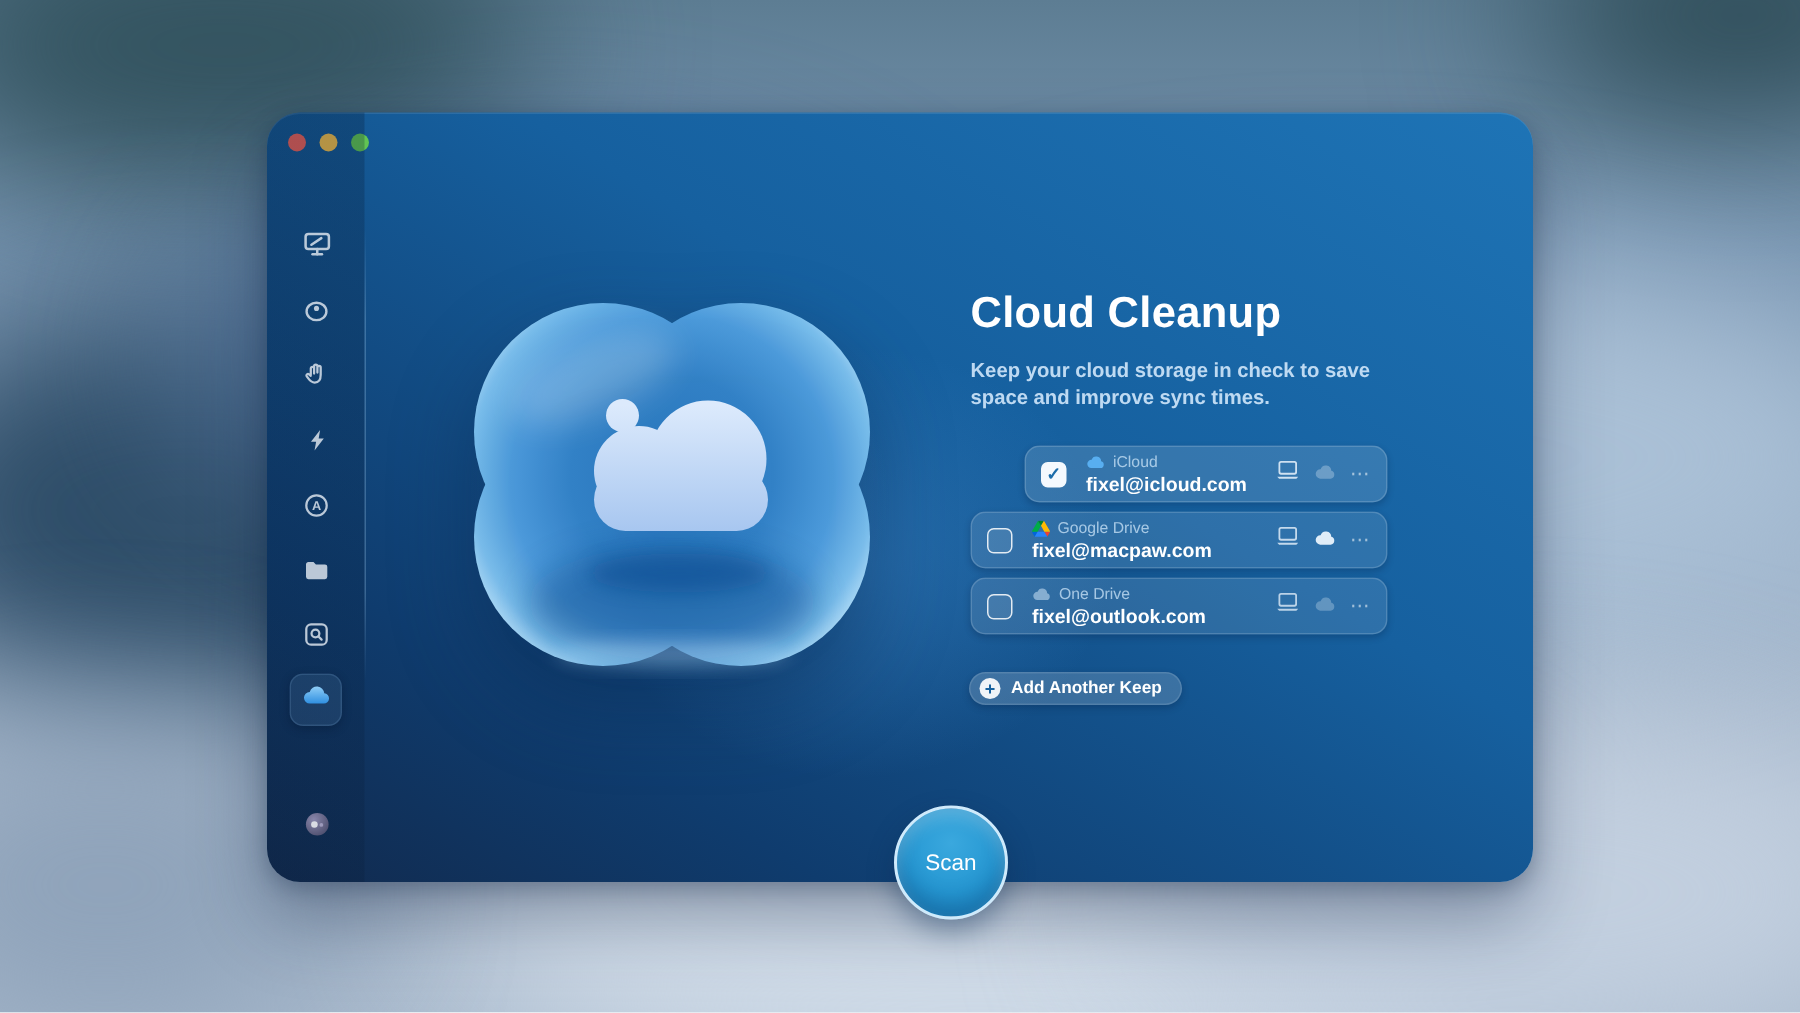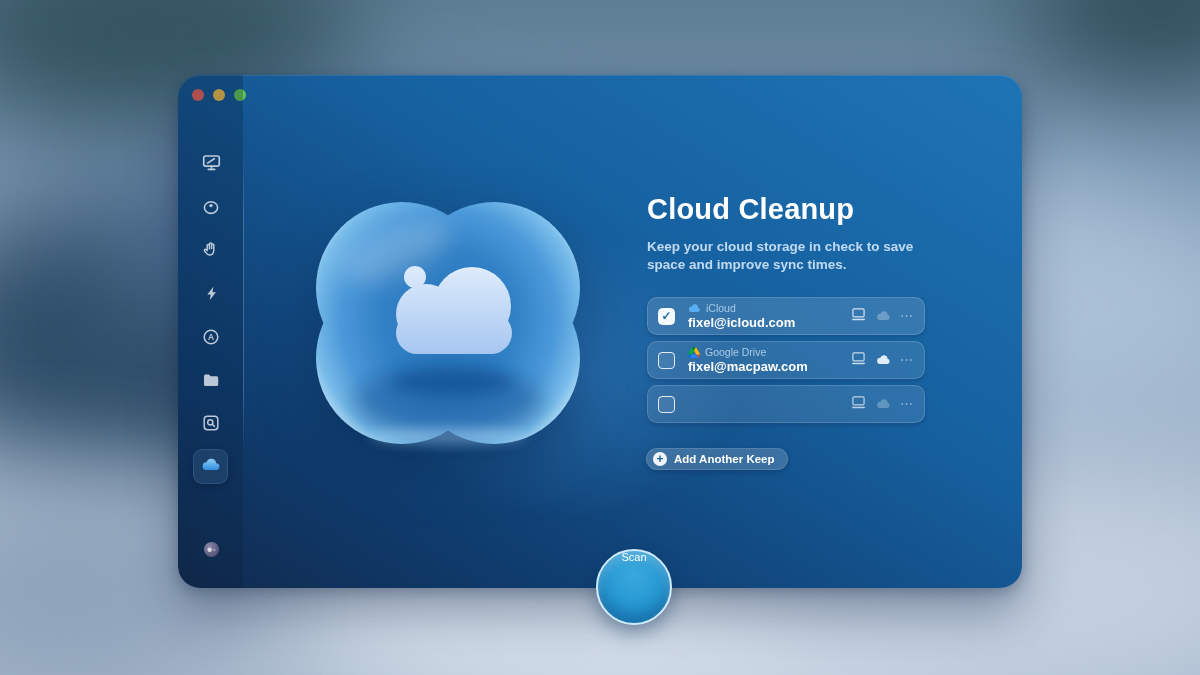--- a/index.html
+++ b/index.html
@@ -54,21 +54,21 @@
     color:#ffffff; letter-spacing:.2px; }
   .desc { position:absolute; left:469px; top:163px; width:284px; font-size:13.5px;
     line-height:17.5px; color:rgba(205,228,248,.92);font-weight:bold; }
 
   
   .rows { position:absolute; left:469px; top:222px; width:278px; }
   .row { height:38px; margin-bottom:6px; border-radius:10px;
     background:rgba(255,255,255,.105);
     box-shadow:inset 0 0 0 1px rgba(255,255,255,.16), 0 2px 4px rgba(5,25,55,.22);
     display:flex; align-items:center; padding:0 11px; cursor:pointer; }
-  .row:first-child { background:rgba(255,255,255,.135); }
+  .row:first-child { background:rgba(255,255,255,.135);margin-left:36px; }
   .checkbox { width:17px; height:17px; border-radius:4.5px; flex:0 0 auto;
     border:1.5px solid rgba(255,255,255,.85); background:rgba(255,255,255,.08);
     display:flex; align-items:center; justify-content:center; cursor:pointer;
     color:transparent; font-size:12px; font-weight:bold; }
   .checkbox.checked { background:#f4f9fe; border-color:#f4f9fe; color:#1c6dab; }
   .checkbox.checked::after { content:"✓"; }
   .acc-text { margin-left:13px; display:flex; flex-direction:column; gap:1px; min-width:0; }
   .provider { display:flex; align-items:center; gap:5px; font-size:10.5px;
     color:rgba(200,226,246,.78); }
   .provider svg { display:block; }
@@ -83,28 +83,28 @@
   
   .add-btn { position:absolute; left:468px; top:373px; display:inline-flex; align-items:center;
     gap:7px; padding:4px 13px 4px 7px; border-radius:12px; background:rgba(255,255,255,.17);
     box-shadow:inset 0 0 0 1px rgba(255,255,255,.12), 0 2px 5px rgba(5,25,55,.25);
     color:#ffffff; font-size:11.5px; font-weight:700; cursor:pointer; }
   .plus-circle { width:14px; height:14px; border-radius:50%; background:rgba(255,255,255,.92);
     color:#17629f; display:flex; align-items:center; justify-content:center;
     font-size:12px; font-weight:700; line-height:1; }
 
   
-  .scan-btn { position:absolute; left:418px; top:474px; width:76px; height:76px;
+  .scan-btn { position:absolute; left:418px; top:462px; width:76px; height:76px;
     border-radius:50%;
     background:radial-gradient(circle at 50% 32%, #3aa8de 0%, #2597d2 55%, #1d86c2 100%);
     border:2px solid #cfeafb;
     box-shadow:0 8px 18px rgba(10,45,85,.40), inset 0 6px 10px rgba(255,255,255,.22),
                inset 0 -9px 14px rgba(0,40,90,.28);
-    display:flex; justify-content:center; color:#ffffff;
-    font-size:11px; font-weight:500; cursor:pointer; z-index:5; }
+    display:flex; align-items:center; justify-content:center; color:#ffffff;
+    font-size:15px; font-weight:500; cursor:pointer; z-index:5; }
 
   
   .blob-glow { position:absolute; left:80px; top:90px; width:390px; height:330px;
     background:radial-gradient(closest-side, rgba(85,165,235,.30), rgba(85,165,235,0) 72%);
     pointer-events:none; }
   .hero-art { position:absolute; left:125px; top:125px;
     filter:drop-shadow(0 24px 28px rgba(8,40,80,.45)); }
 </style>
 </head>
 <body>
@@ -315,20 +315,31 @@
         <span class="cloudic">
           <svg width="15" height="11" viewBox="0 0 16 12">
             <path d="M4.3 11h7.6a2.9 2.9 0 00.5-5.7A4 4 0 004.6 4.2 3 3 0 004.3 11z" fill="currentColor"></path>
           </svg></span>
         <span class="dots">⋯</span>
       </div>
     </div>
 
     <div class="row">
       <div class="checkbox"></div>
+      <div class="acc-text">
+        <div class="provider">
+          <span>
+            <svg width="13" height="10" viewBox="0 0 16 12">
+              <path d="M4.3 11h7.6a2.9 2.9 0 00.5-5.7A4 4 0 004.6 4.2 3 3 0 004.3 11z" fill="#86aed1"></path>
+            </svg>
+            </span>
+          <span>One Drive</span>
+        </div>
+        <div class="email">fixel@outlook.com</div>
+      </div>
       <div class="row-right">
         <span class="laptop">
           <svg width="17" height="13" viewBox="0 0 18 14" fill="none" stroke="currentColor" stroke-width="1.3">
             <rect x="3" y="1" width="12" height="8.5" rx="1.2"></rect>
             <path d="M1.5 11.6h15l-1.3 1.5H2.8z" fill="currentColor" stroke="none"></path>
           </svg></span>
         <span class="cloudic">
           <svg width="15" height="11" viewBox="0 0 16 12">
             <path d="M4.3 11h7.6a2.9 2.9 0 00.5-5.7A4 4 0 004.6 4.2 3 3 0 004.3 11z" fill="currentColor"></path>
           </svg></span>

